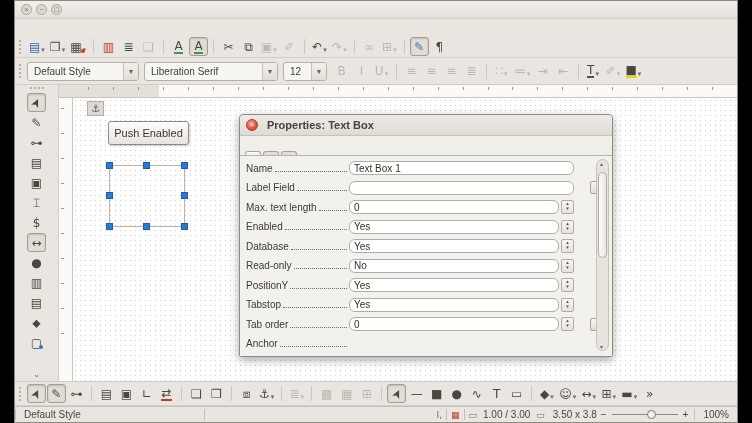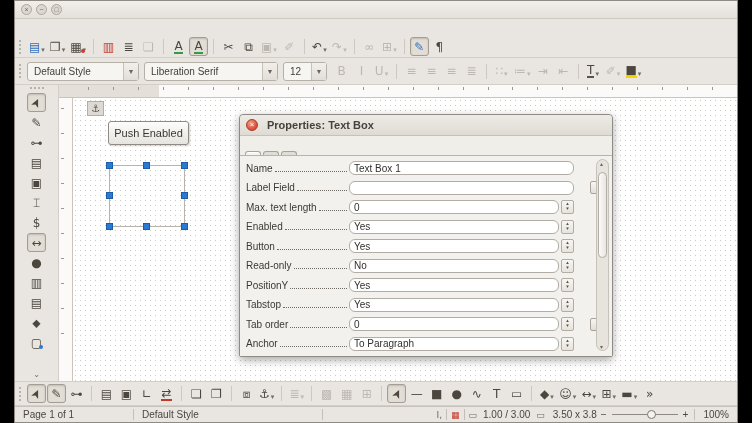--- a/index.html
+++ b/index.html
@@ -452,21 +452,21 @@
                       <span class="lead"></span>
                     </span>
                     <span class="pfield">
                       <span class="pinput">Yes</span>
                       <span class="pspin"></span>
                     </span>
 
                   </span>
                   <span class="prow">
                     <span class="plab">
-                      <span class="t">Button</span>
+                      <span class="t">Database</span>
                       <span class="lead"></span>
                     </span>
                     <span class="pfield">
                       <span class="pinput">Yes</span>
                       <span class="pspin"></span>
                     </span>
 
                   </span>
                   <span class="prow">
                     <span class="plab">
@@ -509,24 +509,20 @@
                     <span class="pfield">
                       <span class="pinput">0</span>
                       <span class="pspin"></span>
                     </span>
                     <span class="pell"></span>
                   </span>
                   <span class="prow">
                     <span class="plab">
                       <span class="t">Anchor</span>
                       <span class="lead"></span>
-                    </span>
-                    <span class="pfield">
-                      <span class="pinput">To Paragraph</span>
-                      <span class="pspin"></span>
                     </span>
 
                   </span>
                 </span>
               <span class="dscroll">
                   <span class="dthumb"></span>
                 </span>
             </div>
           </div>
 
@@ -634,21 +630,20 @@
           <span class="g">▬</span>
           <span class="caret"></span>
         </span>
         <span class="ti">
           <span class="g">»</span>
         </span>
       </span>
   </div>
 
   <div class="statusbar">
-    <span class="scell" style="width:118px;">Page 1 of 1</span>
     <span class="ssep"></span>
     <span class="scell" style="width:188px;">Default Style</span>
     <span class="ssep"></span>
     <span class="sspace"></span>
     <span class="sico">I,</span>
     <span class="ssep"></span>
     <span class="sico" style="color:#c4392c;">▦</span>
     <span class="ssep"></span>
     <span class="sico">▭</span>
     <span class="scell" style="padding:0 2px;">1.00 / 3.00</span>

